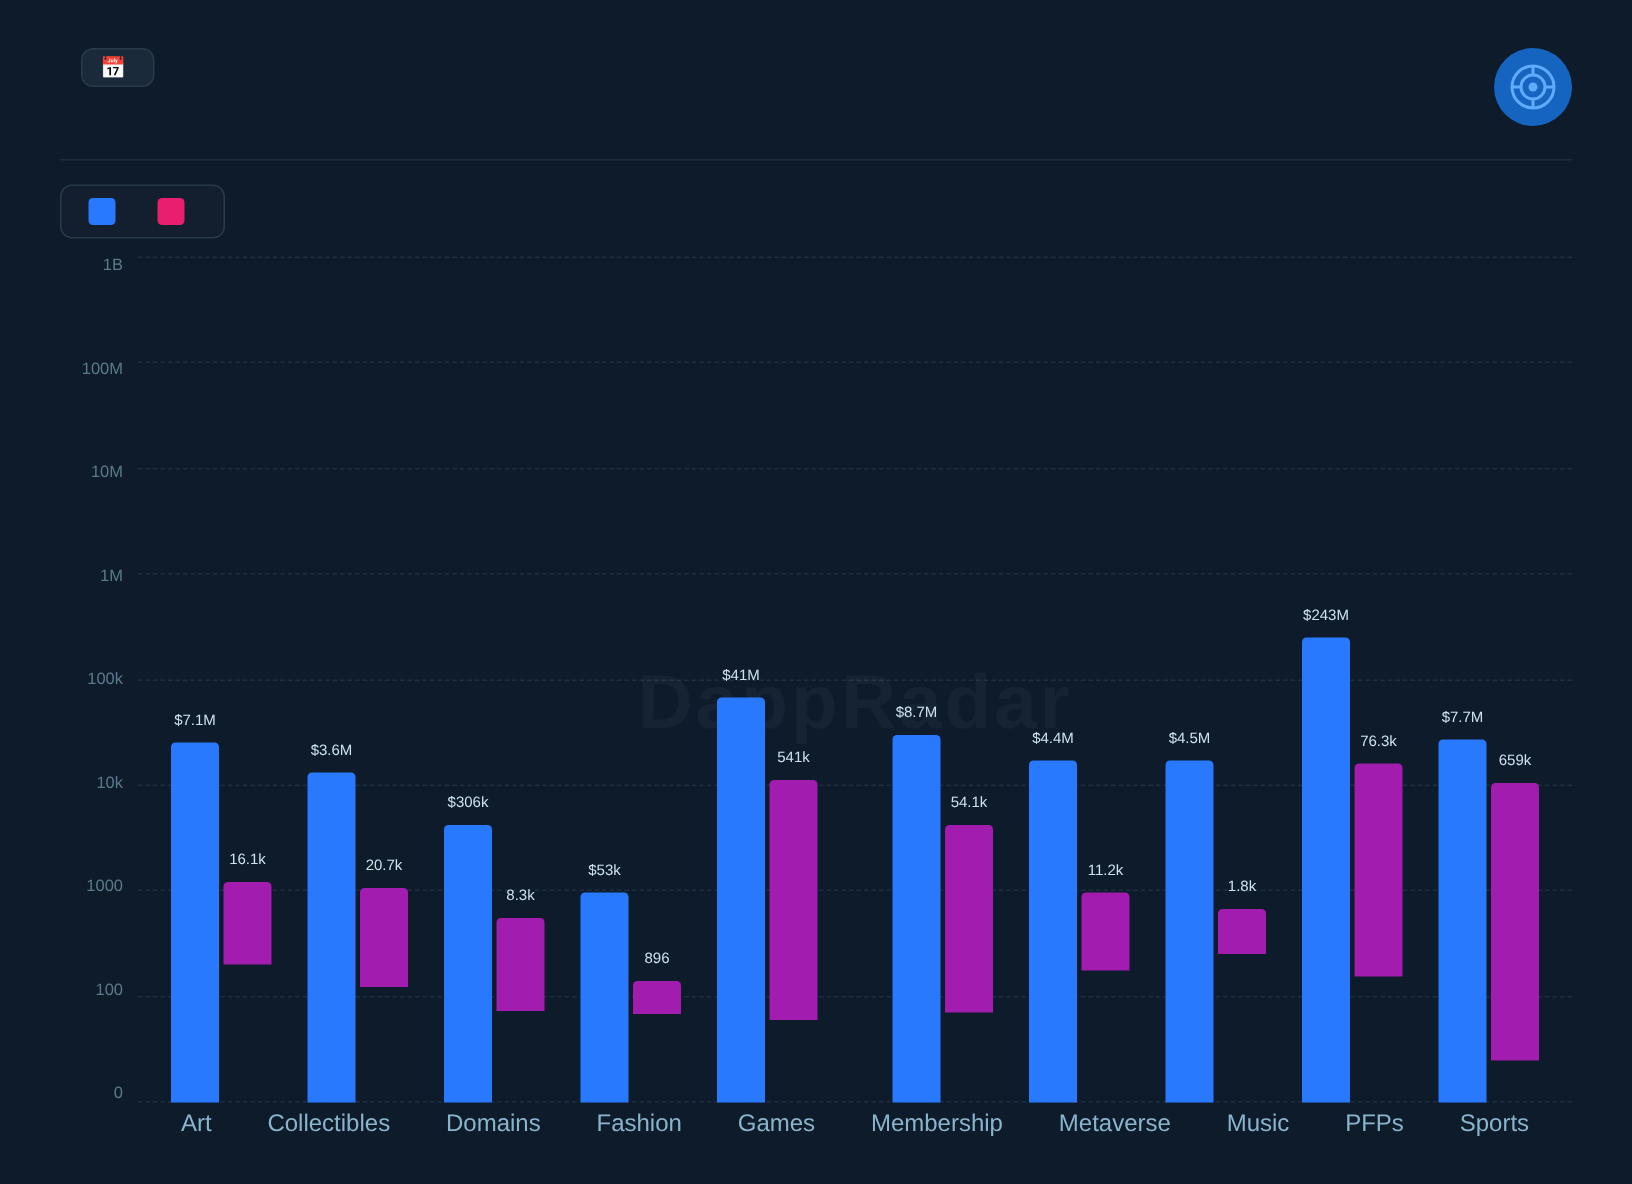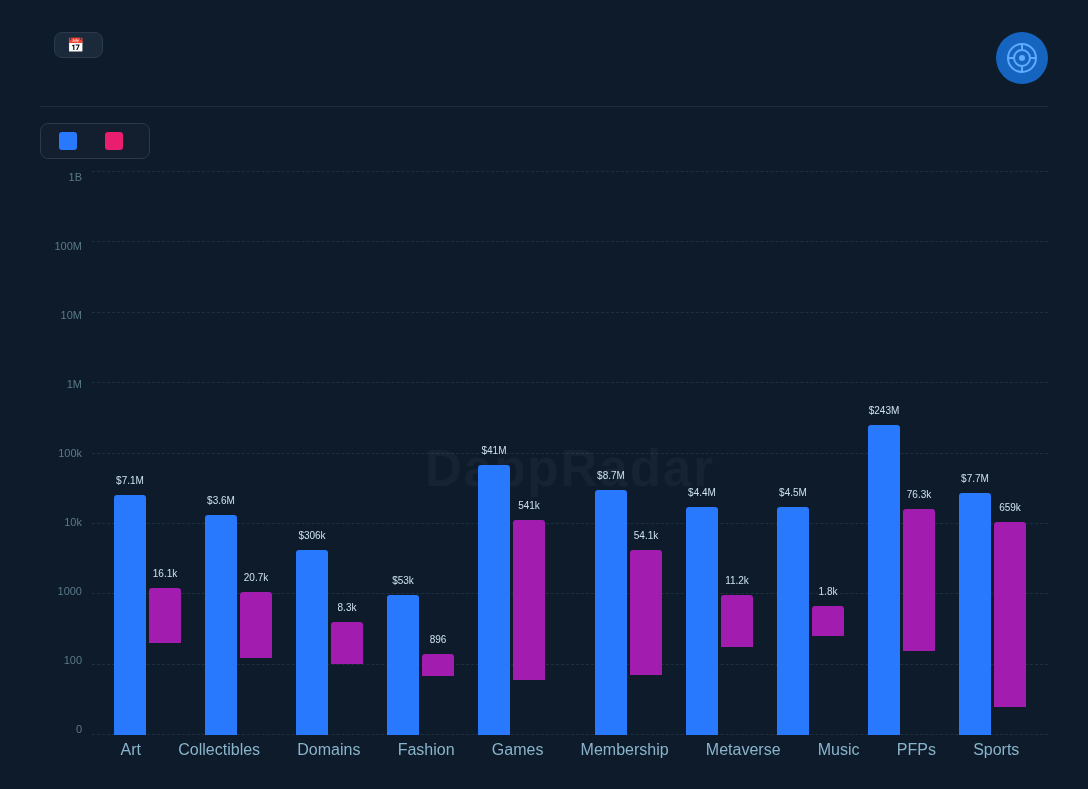--- a/index.html
+++ b/index.html
@@ -286,21 +286,21 @@
               <div class="bar bar-red" style="width: 32px; height: 66px;">
                 <span class="bar-label">20.7k</span>
               </div>
             </div>
           </div>
           <div class="bar-group">
             <div class="bar-pair">
               <div class="bar bar-blue" style="width: 32px; height: 185px;">
                 <span class="bar-label">$306k</span>
               </div>
-              <div class="bar bar-red" style="width: 32px; height: 42px;">
+              <div class="bar bar-red" style="width: 32px; height: 62px;">
                 <span class="bar-label">8.3k</span>
               </div>
             </div>
           </div>
           <div class="bar-group">
             <div class="bar-pair">
               <div class="bar bar-blue" style="width: 32px; height: 140px;">
                 <span class="bar-label">$53k</span>
               </div>
               <div class="bar bar-red" style="width: 32px; height: 22px;">

